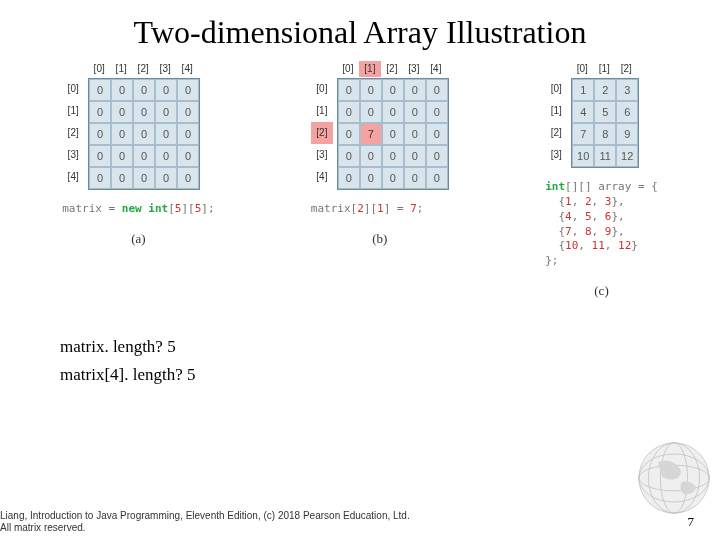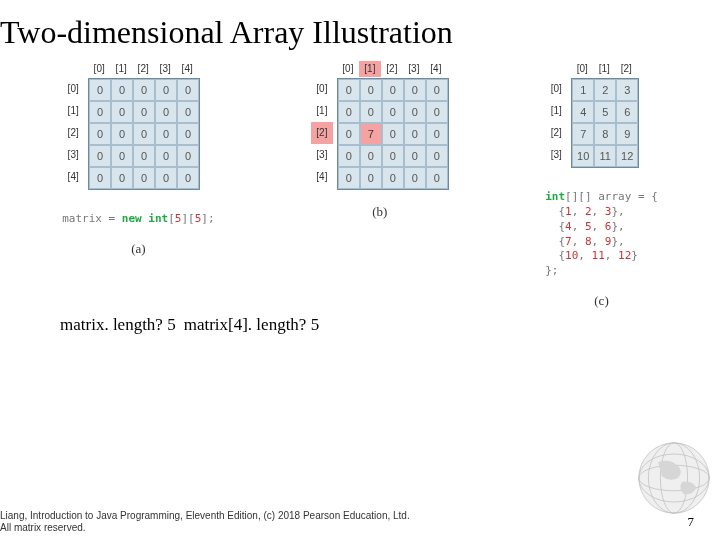--- a/index.html
+++ b/index.html
@@ -6,20 +6,21 @@
   body {
     width: 720px;
     height: 540px;
     font-family: "Times New Roman", serif;
     background: #fff;
     position: relative;
     overflow: hidden;
   }
   .title {
     font-size: 32px;
+    text-align: center;
     padding: 14px 0 6px;
     font-weight: normal;
   }
   .figures {
     display: flex;
     justify-content: space-around;
     padding: 4px 14px 0;
     font-family: Arial, sans-serif;
     font-size: 11px;
     color: #333;
@@ -54,38 +55,38 @@
     text-align: center;
     line-height: 20px;
     font-size: 11px;
     color: #555;
   }
   .cell.hl { background: #f4a2a2; color: #333; }
   .code {
     font-family: Consolas, monospace;
     font-size: 11px;
     color: #777;
-    margin-top: 22px;
+    margin-top: 12px;
     line-height: 1.35;
   }
   .code .kw  { color: #2a4; font-weight: bold; }
   .code .num { color: #c33; }
   .sub {
     text-align: center;
     font-family: "Times New Roman", serif;
     font-size: 13px;
     margin-top: 14px;
   }
   .qa {
     display: flex;
     justify-content: space-between;
     padding: 6px 60px 0 60px;
     font-size: 17px;
   }
-  .qa-col { display: flex; gap: 8px; }
+  .qa-col { display: flex; flex-direction: column; gap: 8px; margin-top: 32px; }
   .footer-cite {
     position: absolute;
     bottom: 6px;
     left: 0; right: 0;
     text-align: left;
     font-size: 10px;
     font-family: Arial, sans-serif;
     color: #333;
     line-height: 1.2;
   }
@@ -198,20 +199,23 @@
           <div class="cell">0</div>
           <div class="cell">0</div>
           <div class="cell">0</div>
           <div class="cell">0</div>
           <div class="cell">0</div>
           <div class="cell">0</div>
           <div class="cell">0</div>
           <div class="cell">0</div>
         </div>
     </div>
+    <div class="code">
+      <span>matrix[</span><span class="num">2</span><span>][</span><span class="num">1</span><span>] = </span><span class="num">7</span><span>;</span>
+    </div>
     <div class="sub">(b)</div>
   </div>
 
   <div class="fig">
     <div class="col-labels" id="figC-cols">
         <div class="col-label">[0]</div>
         <div class="col-label">[1]</div>
         <div class="col-label">[2]</div>
       </div>
     <div class="grid-wrap">

